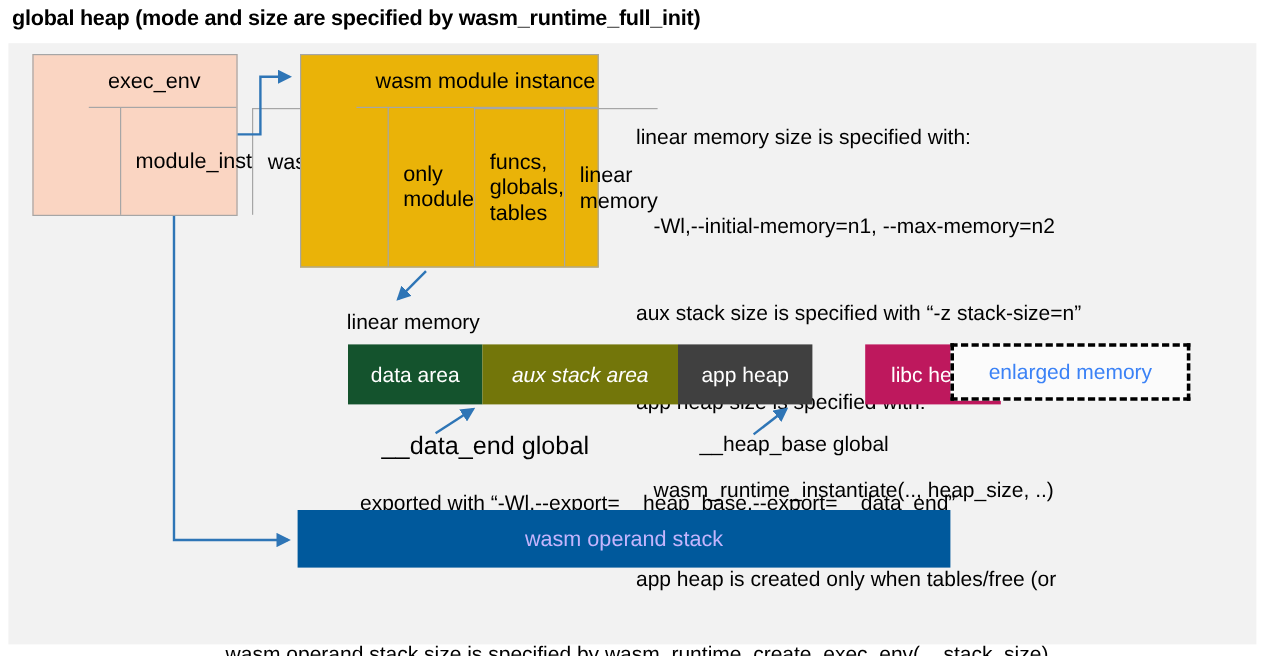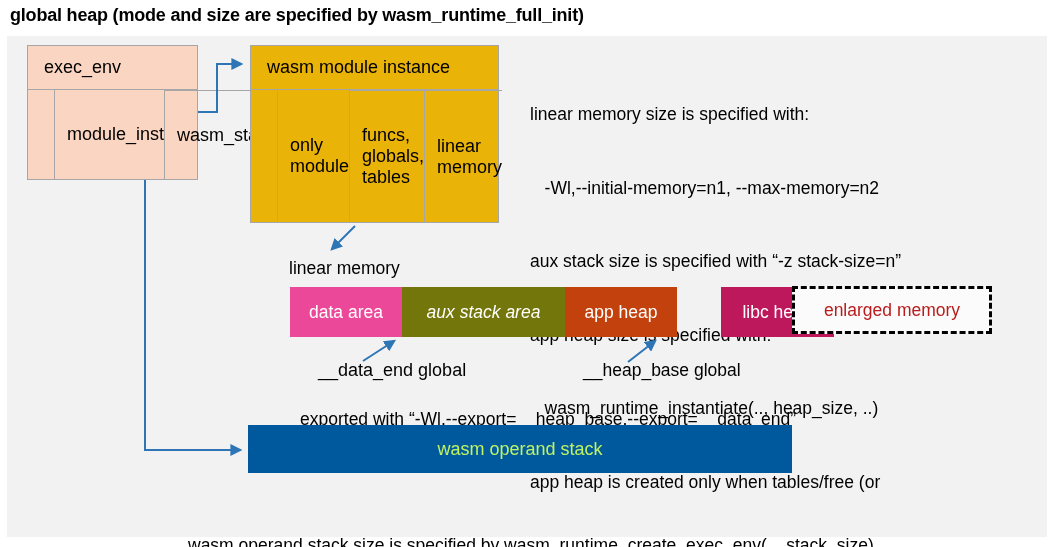--- a/index.html
+++ b/index.html
@@ -2,45 +2,45 @@
 <html><head>
 <meta charset="utf-8">
 <style>
   * { box-sizing: border-box; }
   html,body { margin:0; padding:0; }
   body { font-family:"Liberation Sans", sans-serif; color:#000; }
   .stage { position:relative; width:1054px; height:547px; background:#ffffff; overflow:hidden; }
   .panel { position:absolute; left:7px; top:36px; width:1040px; height:501px; background:#F2F2F2; }
   .title { position:absolute; left:10px; top:5px; font-size:18px; font-weight:600; letter-spacing:-0.2px; }
 
-  .group { position:absolute; border:1px solid #A6A6A6; display:flex; flex-direction:column; }
+  .group { position:absolute; border:1px solid #A6A6A6; display:flex; flex-direction:column;padding-left:46px; }
   .group .hdr { height:44px; flex:0 0 44px; display:flex; align-items:center; padding-left:16px; font-size:18px; border-bottom:1px solid #A6A6A6; }
   .group .rows { flex:1; margin-left:26px; display:flex; flex-direction:row; }
   .group .row { flex:1; display:flex; align-items:center; padding-left:12px; font-size:18px; border-left:1px solid #A6A6A6; }
   .group .row + .row { border-top:1px solid #A6A6A6; }
   .execenv { left:27px; top:45px; width:171px; height:135px; background:#FAD5C2; }
   .instance { left:250px; top:45px; width:249px; height:178px; background:#eab308; }
 
   .notes-right { position:absolute; left:530px; top:53px; font-size:17.5px; line-height:24.5px; white-space:pre; }
   .notes-bottom { position:absolute; left:188px; top:483px; font-size:17.5px; line-height:25px; white-space:pre; }
 
   .lm-label { position:absolute; left:289px; top:258px; font-size:17.5px; }
   .lmbar { position:absolute; left:290px; top:287px; height:50px; display:flex; }
   .seg { display:flex; align-items:center; justify-content:center; color:#fff; font-size:17.5px; white-space:nowrap; }
   .seg-data { width:112px; background:#0071C5; }
   .seg-aux { width:163px; background:#73760A;font-style:italic; }
   .seg-app { width:112px; background:#00AEEF; }
   .seg-libc { width:113px; background:#8E2A0C; }
   .enlarged { position:absolute; left:792px; top:286px; width:200px; height:48px; border:3px dashed #000; background:#FBFBFB; display:flex; align-items:center; justify-content:center; font-size:17.5px; color:#17365D; }
 
-  .lbl-dataend { position:absolute; left:318px; top:360px; font-size:18px;text-align:right; }
+  .lbl-dataend { position:absolute; left:318px; top:360px; font-size:21px;text-align:right; }
   .lbl-heapbase { position:absolute; left:583px; top:360px; font-size:17.5px; }
   .lbl-export { position:absolute; left:300px; top:386px; font-size:17.5px;margin-top:23px; }
 
-  .opstack { position:absolute; left:248px; top:425px; width:544px; height:48px; background:#00599C; display:flex; align-items:center; justify-content:center; color:#bef264; font-size:18px; }
+  .opstack { position:absolute; left:248px; top:425px; width:544px; height:48px; background:#00599C; display:flex; align-items:center; justify-content:center; color:#c4b5fd; font-size:18px; }
 
   .connectors { position:absolute; left:0; top:0; width:1054px; height:547px; pointer-events:none; }
 </style>
 </head>
 <body>
 
 <div class="stage">
 
   <div class="panel"></div>
 
@@ -68,26 +68,26 @@
     <div>   -Wl,--initial-memory=n1, --max-memory=n2</div>
     <div>aux stack size is specified with “-z stack-size=n”</div>
     <div>app heap size is specified with:</div>
     <div>   wasm_runtime_instantiate(.., heap_size, ..)</div>
     <div>app heap is created only when tables/free (or</div>
     <div>__new/__release for as) are not exported</div>
   </div>
 
   <div class="lm-label">linear memory</div>
   <div class="lmbar">
-    <div class="seg seg-data" style="background-color: #ec4899;">data area</div>
+    <div class="seg seg-data" style="background-color: #14532d;">data area</div>
     <div class="seg seg-aux" style="background-color: rgb(115, 118, 10);">aux stack area</div>
-    <div class="seg seg-app" style="background-color: #c2410c;">app heap</div>
+    <div class="seg seg-app" style="background-color: #404040;">app heap</div>
     <div class="seg seg-libc" style="background-color: #be185d; margin-left: 44px;">libc heap</div>
   </div>
-  <div class="enlarged" style="color: #b91c1c;">enlarged memory</div>
+  <div class="enlarged" style="color: #3b82f6;">enlarged memory</div>
 
   <div class="lbl-dataend">__data_end global</div>
   <div class="lbl-heapbase">__heap_base global</div>
   <div class="lbl-export">exported with “-Wl,--export=__heap_base,--export=__data_end”</div>
 
   <div class="opstack" style="background-color: rgb(0, 89, 156);">wasm operand stack</div>
 
   <div class="notes-bottom">
     <div>wasm operand stack size is specified by wasm_runtime_create_exec_env(.., stack_size)</div>
     

